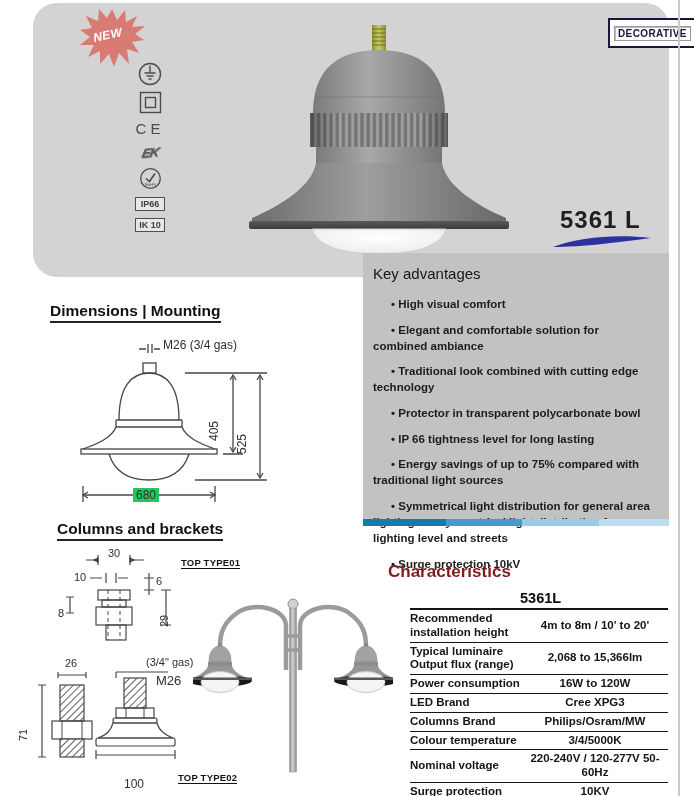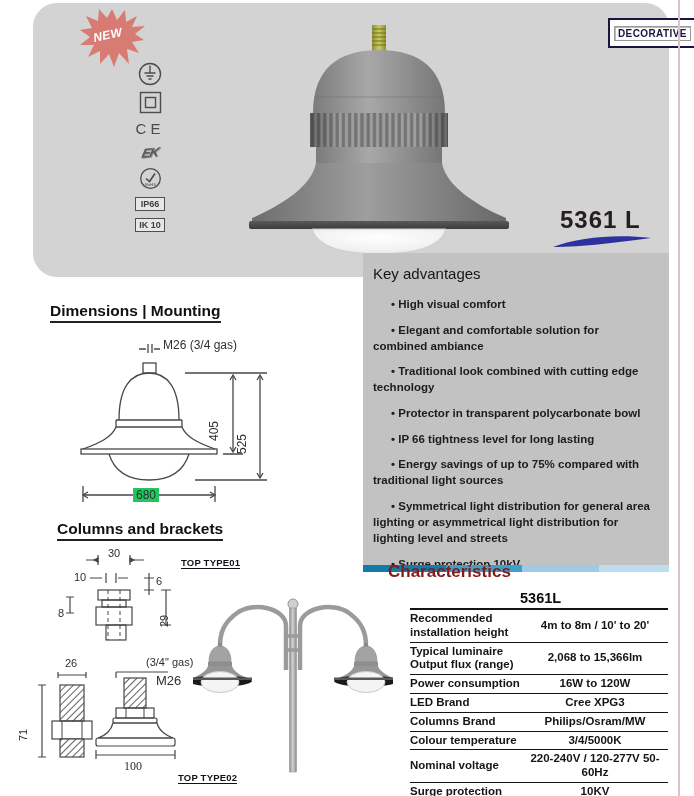--- a/index.html
+++ b/index.html
@@ -25,21 +25,21 @@
   .decorative-badge { position:absolute; left:575px; top:15px; height:30px; display:flex; }
   .decorative-white { border:2px solid #16163f; background:#fdfdfd; display:flex;
     align-items:center; justify-content:center; padding:0 4px; }
   .decorative-inner { border:1px solid #9a9a9a; box-shadow:1px 1px 0 #bbb inset; padding:1px 3px;
     font-size:10px; font-weight:bold; color:#16163f; letter-spacing:.4px; }
   .model-number { position:absolute; left:527px; top:203px; font-size:24px; font-weight:bold;
     color:#241f1c; letter-spacing:1px; }
   .model-swoosh { position:absolute; left:518px; top:231px; }
   .product-photo { position:absolute; left:205px; top:14px; }
   
-  .key-adv { position:absolute; left:363px; top:253px; width:306px; height:319px;
+  .key-adv { position:absolute; left:363px; top:253px; width:306px; height:273px;
     background:#c2c2c2; }
   .key-adv-title { font-size:15px; color:#161616; padding:12px 0 0 10px; }
   .key-adv-list { list-style:none; padding:14px 14px 0 10px; }
   .key-adv-list li { font-size:11.5px; font-weight:600; color:#1c1c1c; line-height:1.4;
     margin-bottom:9.5px; text-indent:18px; }
   .key-adv-list li::before { content:"• "; }
   .key-adv-bar { position:absolute; left:0; bottom:0; width:100%; height:7px; display:flex; }
   .key-adv-bar .seg1 { width:27%; background:#147aa8; }
   .key-adv-bar .seg2 { width:25%; background:#3f9fc8; }
   .key-adv-bar .seg3 { width:25%; background:#9fcae6; }
@@ -259,21 +259,21 @@
         <rect x="85" y="73" width="44" height="5" rx="2"></rect>
         <path d="M85,78 C83,86 76,91 70,93 L145,93 C139,91 131,86 129,78 Z"></path>
         <rect x="68" y="93" width="79" height="8" rx="2"></rect>
         <path d="M68,105 v9 M147,105 v9 M68,110 H147"></path>
       </g>
     </svg>
     <span class="dim-label small" style="left:37px; top:12px;">26</span>
     <span class="dim-label small rot" style="left:1px; top:84px;">71</span>
     <span class="dim-label small" style="left:118px; top:11px;">(3/4" gas)</span>
     <span class="dim-label" style="left:128px; top:28px; font-size:13px;">M26</span>
-    <span class="dim-label" style="left:96px; top:114px;font-family:Liberation Serif, serif;">100</span>
+    <span class="dim-label" style="left:96px; top:132px;">100</span>
   </div>
 
   <span class="toptype-label" style="left:178px; top:772px;">TOP TYPE02</span>
 
   <svg class="drawing" style="left:193px; top:592px;" width="200" height="182" viewBox="0 0 200 182">
     <defs>
       <linearGradient id="poleG" x1="0" y1="0" x2="1" y2="0">
         <stop offset="0" stop-color="#8a8a8a"></stop>
           <stop offset=".45" stop-color="#d2d2d2"></stop>
           <stop offset="1" stop-color="#8a8a8a"></stop>

